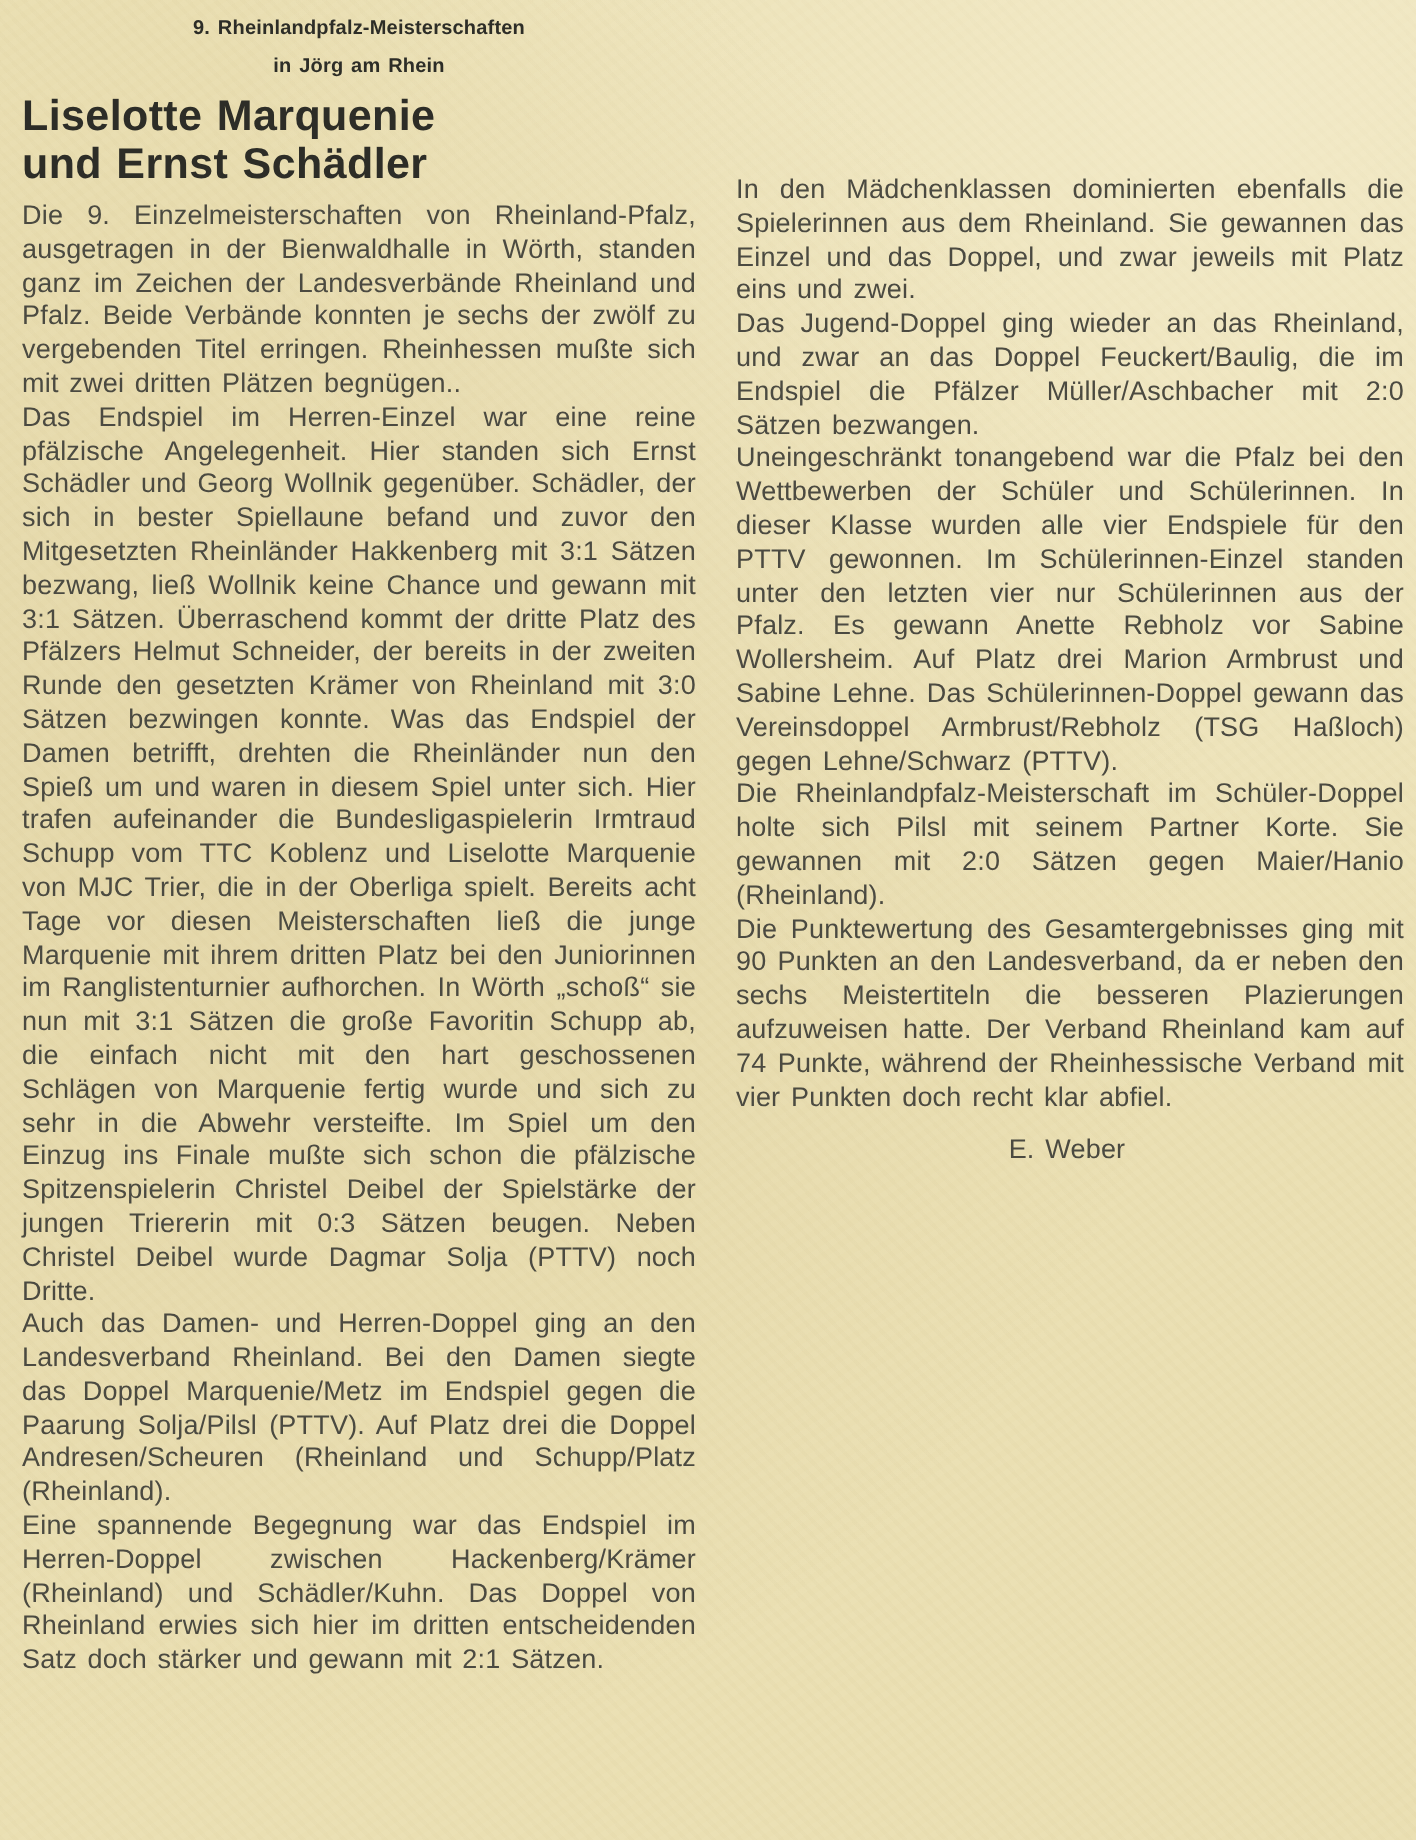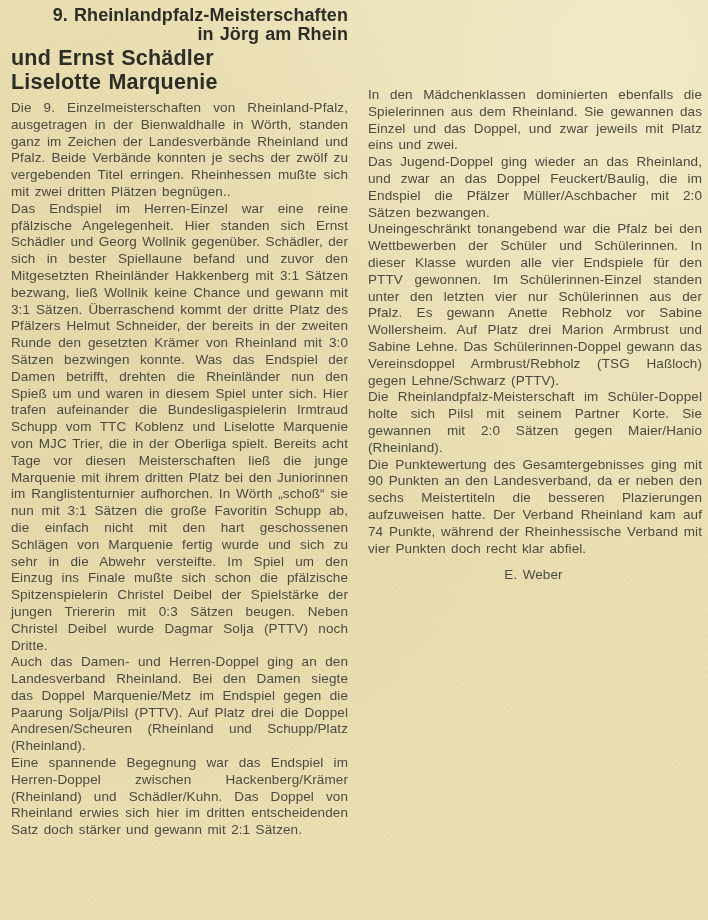--- a/index.html
+++ b/index.html
@@ -30,24 +30,24 @@
     text-align:justify;
     font-size:13.5px;
     line-height:16.8px;
     word-spacing:1.5px;
     letter-spacing:0.1px;
   }
   .col-left{ left:11px;  top:6px;  width:337px; }
   .col-right{ left:368px; top:87px; width:334px; }
   .kicker{
     font-weight:bold;
-    font-size:18px;
+    font-size:10px;
     line-height:18.5px;
     color:var(--headline-ink);
-    text-align:right;
+    text-align:center;
     word-spacing:1px;
   }
   .headline{
     margin:4px 0 6px 0;
     font-weight:bold;
     font-size:21.5px;
     line-height:23.5px;
     color:var(--headline-ink);
     text-align:left;
     word-spacing:1px;
@@ -65,22 +65,22 @@
 <body>
 
 <div class="page">
 
   <div class="col col-left">
     <div class="kicker">
       <div>9. Rheinlandpfalz-Meisterschaften</div>
       <div>in Jörg am Rhein</div>
     </div>
     <div class="headline">
+      <div>Liselotte Marquenie</div>
       <div>und Ernst Schädler</div>
-      <div>Liselotte Marquenie</div>
     </div>
     <p>Die 9. Einzelmeisterschaften von Rheinland-Pfalz, ausgetragen in der Bienwaldhalle in Wörth, standen ganz im Zeichen der Landesverbände Rheinland und Pfalz. Beide Verbände konnten je sechs der zwölf zu vergebenden Titel erringen. Rheinhessen mußte sich mit zwei dritten Plätzen begnügen..</p>
     <p>Das Endspiel im Herren-Einzel war eine reine pfälzische Angelegenheit. Hier standen sich Ernst Schädler und Georg Wollnik gegenüber. Schädler, der sich in bester Spiellaune befand und zuvor den Mitgesetzten Rheinländer Hakkenberg mit 3:1 Sätzen bezwang, ließ Wollnik keine Chance und gewann mit 3:1 Sätzen. Überraschend kommt der dritte Platz des Pfälzers Helmut Schneider, der bereits in der zweiten Runde den gesetzten Krämer von Rheinland mit 3:0 Sätzen bezwingen konnte. Was das Endspiel der Damen betrifft, drehten die Rheinländer nun den Spieß um und waren in diesem Spiel unter sich. Hier trafen aufeinander die Bundesligaspielerin Irmtraud Schupp vom TTC Koblenz und Liselotte Marquenie von MJC Trier, die in der Oberliga spielt. Bereits acht Tage vor diesen Meisterschaften ließ die junge Marquenie mit ihrem dritten Platz bei den Juniorinnen im Ranglistenturnier aufhorchen. In Wörth „schoß“ sie nun mit 3:1 Sätzen die große Favoritin Schupp ab, die einfach nicht mit den hart geschossenen Schlägen von Marquenie fertig wurde und sich zu sehr in die Abwehr versteifte. Im Spiel um den Einzug ins Finale mußte sich schon die pfälzische Spitzenspielerin Christel Deibel der Spielstärke der jungen Triererin mit 0:3 Sätzen beugen. Neben Christel Deibel wurde Dagmar Solja (PTTV) noch Dritte.</p>
     <p>Auch das Damen- und Herren-Doppel ging an den Landesverband Rheinland. Bei den Damen siegte das Doppel Marquenie/Metz im Endspiel gegen die Paarung Solja/Pilsl (PTTV). Auf Platz drei die Doppel Andresen/Scheuren (Rheinland und Schupp/Platz (Rheinland).</p>
     <p>Eine spannende Begegnung war das Endspiel im Herren-Doppel zwischen Hackenberg/Krämer (Rheinland) und Schädler/Kuhn. Das Doppel von Rheinland erwies sich hier im dritten entscheidenden Satz doch stärker und gewann mit 2:1 Sätzen.</p>
   </div>
 
   <div class="col col-right">
     <p>In den Mädchenklassen dominierten ebenfalls die Spielerinnen aus dem Rheinland. Sie gewannen das Einzel und das Doppel, und zwar jeweils mit Platz eins und zwei.</p>
     <p>Das Jugend-Doppel ging wieder an das Rheinland, und zwar an das Doppel Feuckert/Baulig, die im Endspiel die Pfälzer Müller/Aschbacher mit 2:0 Sätzen bezwangen.</p>

